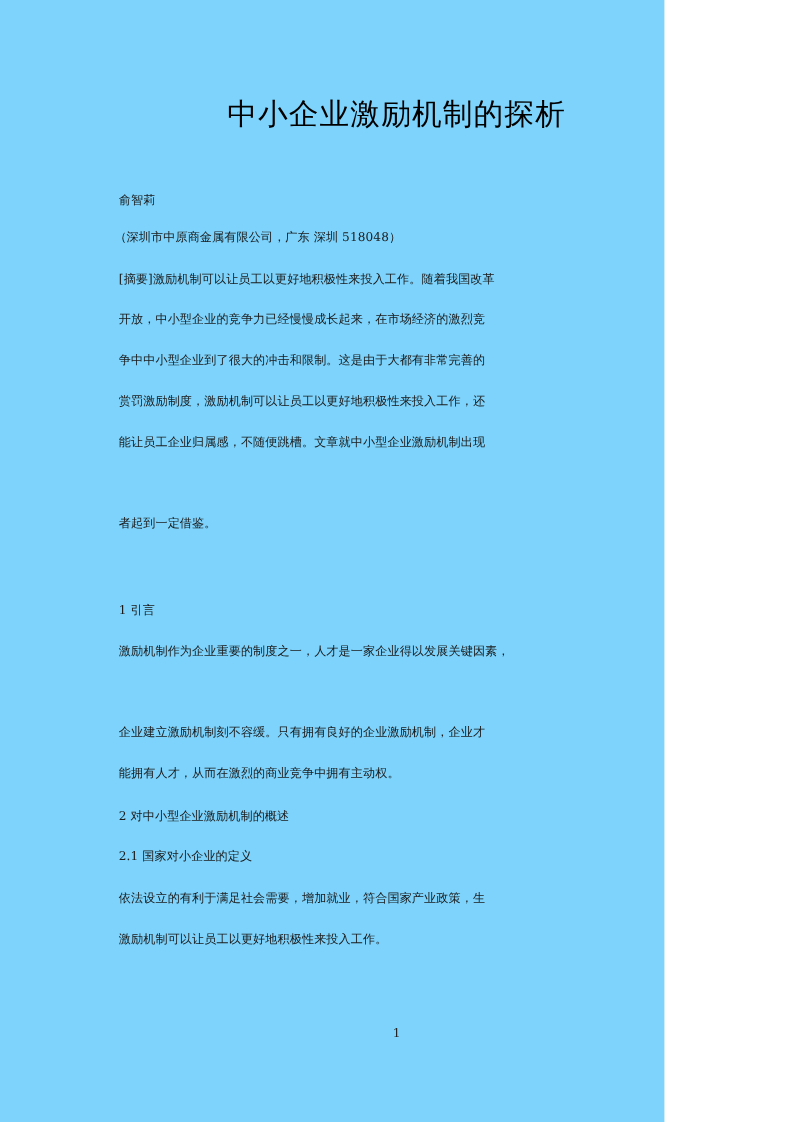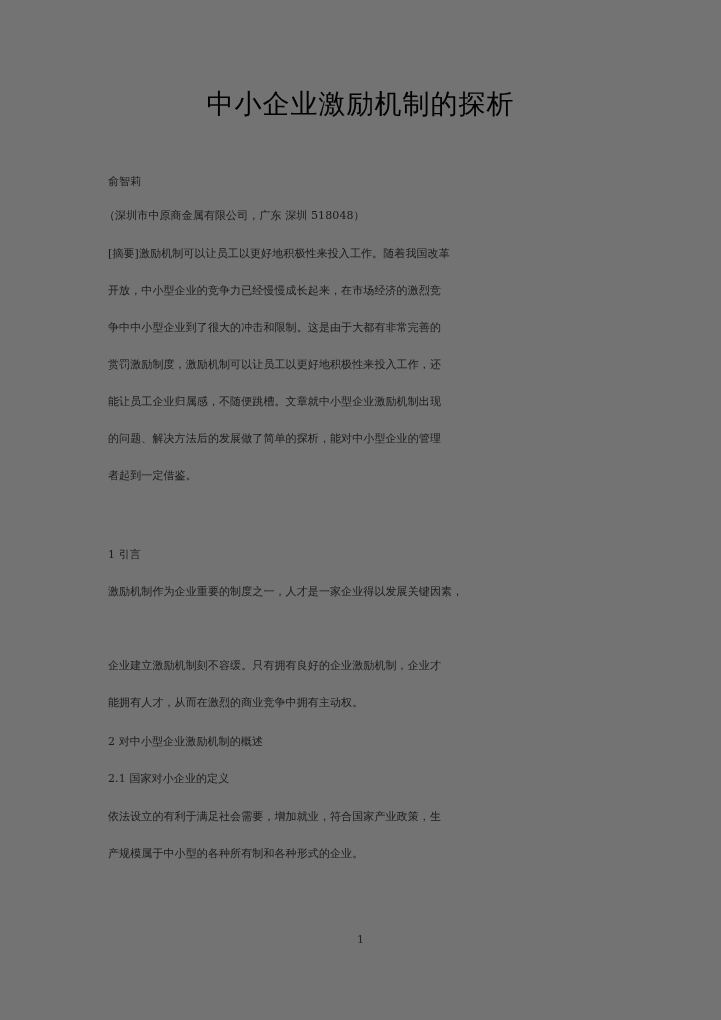--- a/index.html
+++ b/index.html
@@ -1,21 +1,21 @@
 <!DOCTYPE html>
 <html><head>
 <meta charset="utf-8">
 <style>
   html, body { margin: 0; padding: 0; background: #ffffff; }
   body {
     width: 721px; height: 1020px; position: relative; overflow: hidden;
     font-family: "DejaVu Serif", "Liberation Serif", serif;
     color: #111111;
   }
-  .page { position: absolute; left: 0; top: 0; width: 721px; height: 1020px; background: #737373; }
+  .page { position: absolute; left: 0; top: 0; width: 604px; height: 1020px; background: #7dd3fc; }
   .title {
     position: absolute; top: 86px; left: 0; width: 721px; text-align: center;
     font-size: 27px; letter-spacing: 1px; color: #000;
   }
   .line {
     position: absolute; left: 108px; font-size: 11px; white-space: nowrap;
     letter-spacing: 0.1px; color: #1a1a1a;
   }
   .footer {
     position: absolute; top: 933px; left: 0; width: 721px; text-align: center;
@@ -29,28 +29,27 @@
   <div class="title">中小企业激励机制的探析</div>
 
   <div class="line" style="top:174px">俞智莉</div>
   <div class="line" style="top:208px; left:104px">（深圳市中原商金属有限公司，广东  深圳 518048）</div>
 
   <div class="line" style="top:246px">[摘要]激励机制可以让员工以更好地积极性来投入工作。随着我国改革</div>
   <div class="line" style="top:283px">开放，中小型企业的竞争力已经慢慢成长起来，在市场经济的激烈竞</div>
   <div class="line" style="top:320px">争中中小型企业到了很大的冲击和限制。这是由于大都有非常完善的</div>
   <div class="line" style="top:357px">赏罚激励制度，激励机制可以让员工以更好地积极性来投入工作，还</div>
   <div class="line" style="top:394px">能让员工企业归属感，不随便跳槽。文章就中小型企业激励机制出现</div>
-  <div class="line" style="top:431px">的问题、解决方法后的发展做了简单的探析，能对中小型企业的管理</div>
   <div class="line" style="top:468px">者起到一定借鉴。</div>
 
 
   <div class="line" style="top:547px">1 引言</div>
   <div class="line" style="top:584px">激励机制作为企业重要的制度之一，人才是一家企业得以发展关键因素，</div>
   <div class="line" style="top:658px">企业建立激励机制刻不容缓。只有拥有良好的企业激励机制，企业才</div>
   <div class="line" style="top:695px">能拥有人才，从而在激烈的商业竞争中拥有主动权。</div>
 
   <div class="line" style="top:734px">2 对中小型企业激励机制的概述</div>
   <div class="line" style="top:771px">2.1 国家对小企业的定义</div>
   <div class="line" style="top:809px">依法设立的有利于满足社会需要，增加就业，符合国家产业政策，生</div>
-  <div class="line" style="top:846px">产规模属于中小型的各种所有制和各种形式的企业。</div>
+  <div class="line" style="top:846px">激励机制可以让员工以更好地积极性来投入工作。</div>
 
   <div class="footer">1</div>
 </div>
 
 </body></html>

